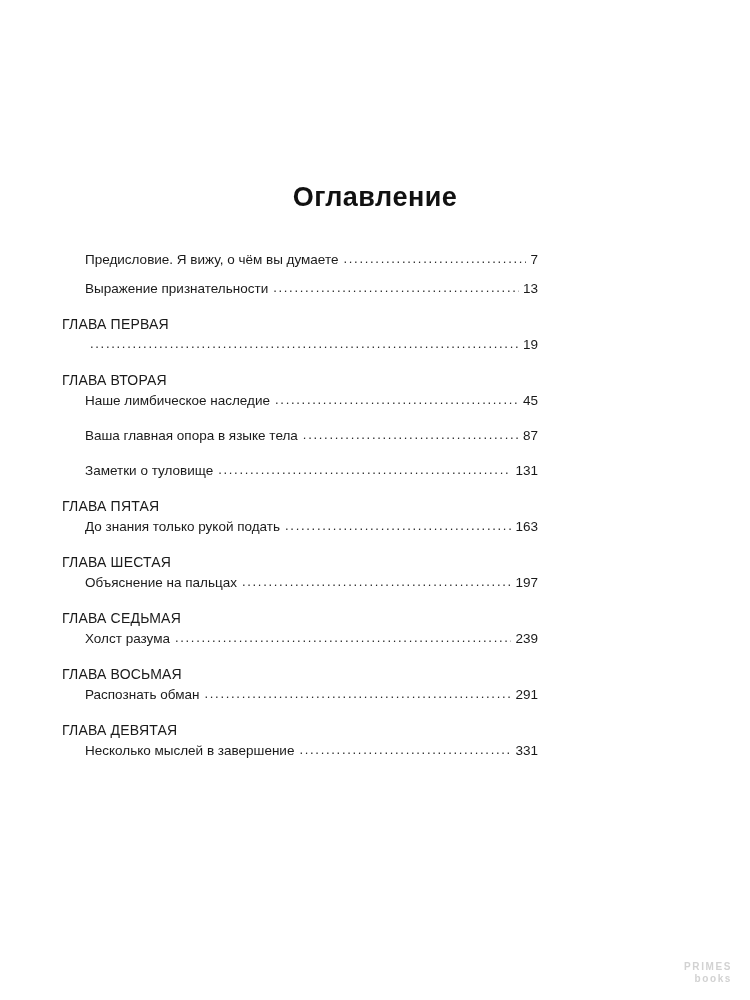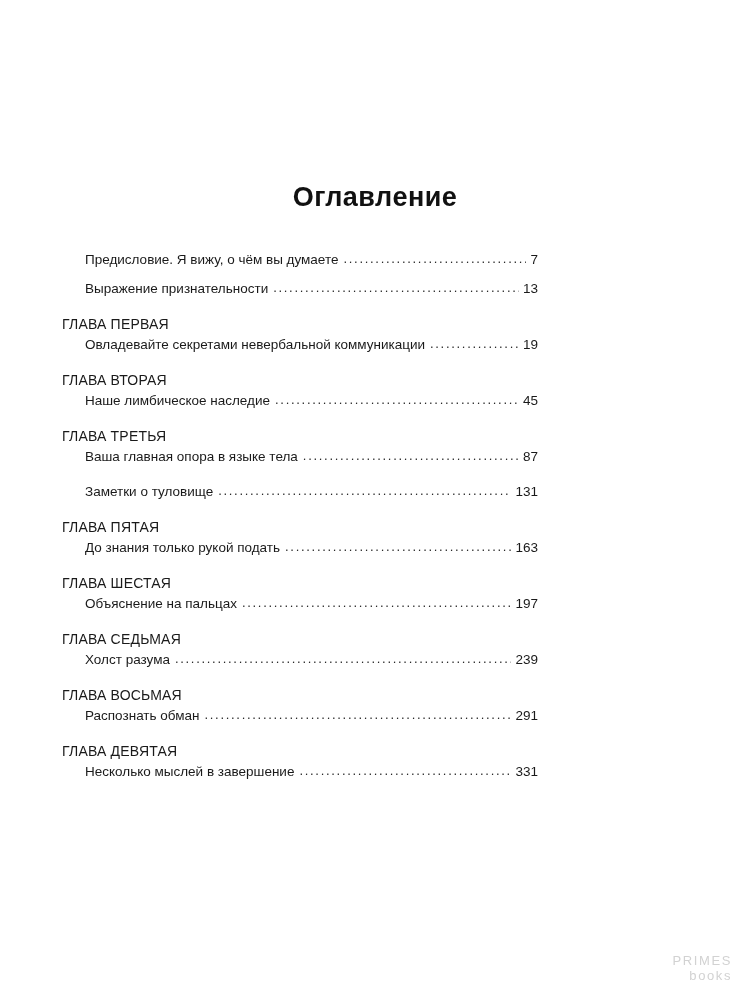--- a/index.html
+++ b/index.html
@@ -88,24 +88,25 @@
     color: #1a1a1a;
   }
   .chapter-line .etitle {
     white-space: nowrap;
   }
   .watermark {
     position: absolute;
     right: 18px;
     bottom: 16px;
     text-align: right;
-    font-size: 13px;
+    font-size: 10px;
     line-height: 1.15;
     letter-spacing: 1.6px;
     color: #d2d2d2;
+    font-weight: bold;
   }
 </style>
 </head>
 <body>
 
 <div class="page">
 
   <div class="title">Оглавление</div>
 
   <div class="toc">
@@ -118,37 +119,35 @@
 
     <div class="front-entry">
       <span class="etitle">Выражение признательности</span>
       <span class="leader">..................................................................................................</span>
       <span class="page-num">13</span>
     </div>
 
     <div class="chapter">
       <div class="chapter-head">ГЛАВА ПЕРВАЯ</div>
       <div class="chapter-line">
-        <span class="etitle">Овладевайте секретами невербальной коммуникации</span>
         <span class="leader">..................................................................................................</span>
         <span class="page-num">19</span>
       </div>
     </div>
 
     <div class="chapter">
       <div class="chapter-head">ГЛАВА ВТОРАЯ</div>
       <div class="chapter-line">
         <span class="etitle">Наше лимбическое наследие</span>
         <span class="leader">..................................................................................................</span>
         <span class="page-num">45</span>
       </div>
     </div>
 
     <div class="chapter">
-      <div class="chapter-head">ГЛАВА ТРЕТЬЯ</div>
       <div class="chapter-line">
         <span class="etitle">Ваша главная опора в языке тела</span>
         <span class="leader">..................................................................................................</span>
         <span class="page-num">87</span>
       </div>
     </div>
 
     <div class="chapter">
       <div class="chapter-line">
         <span class="etitle">Заметки о туловище</span>

